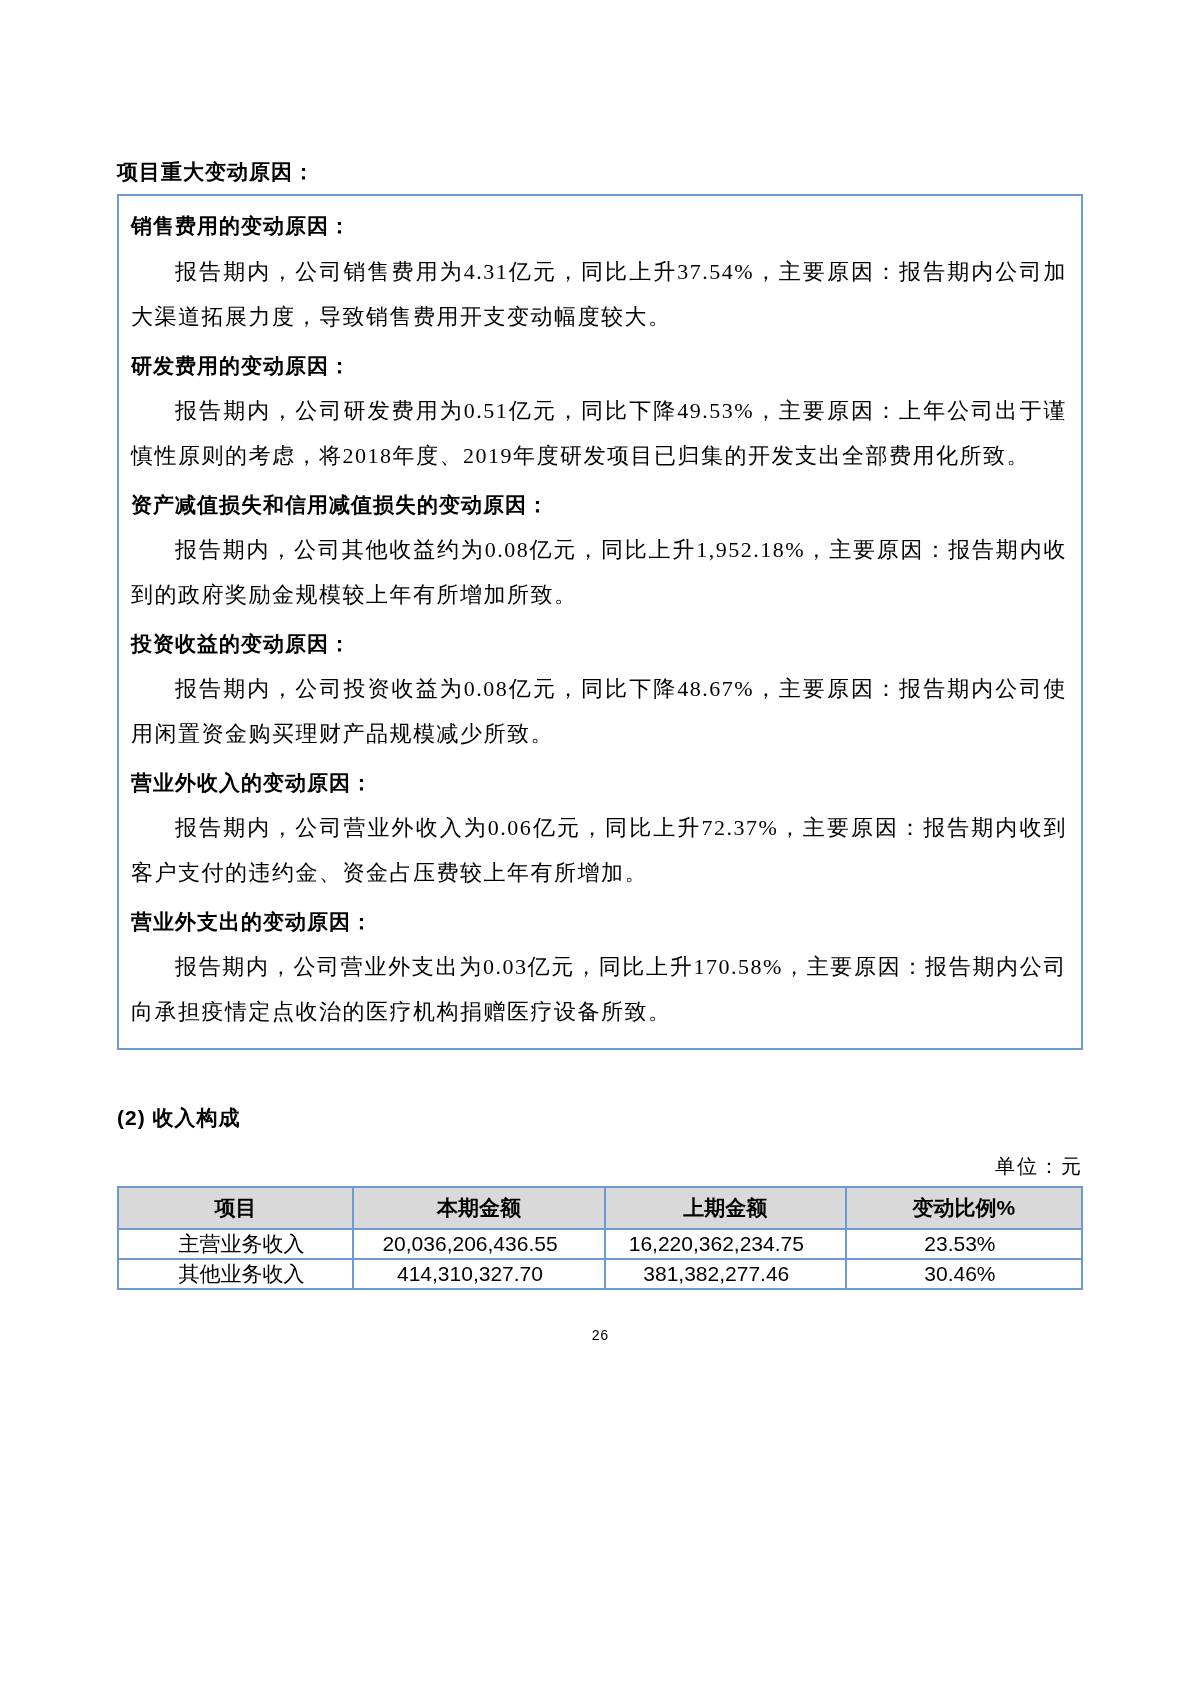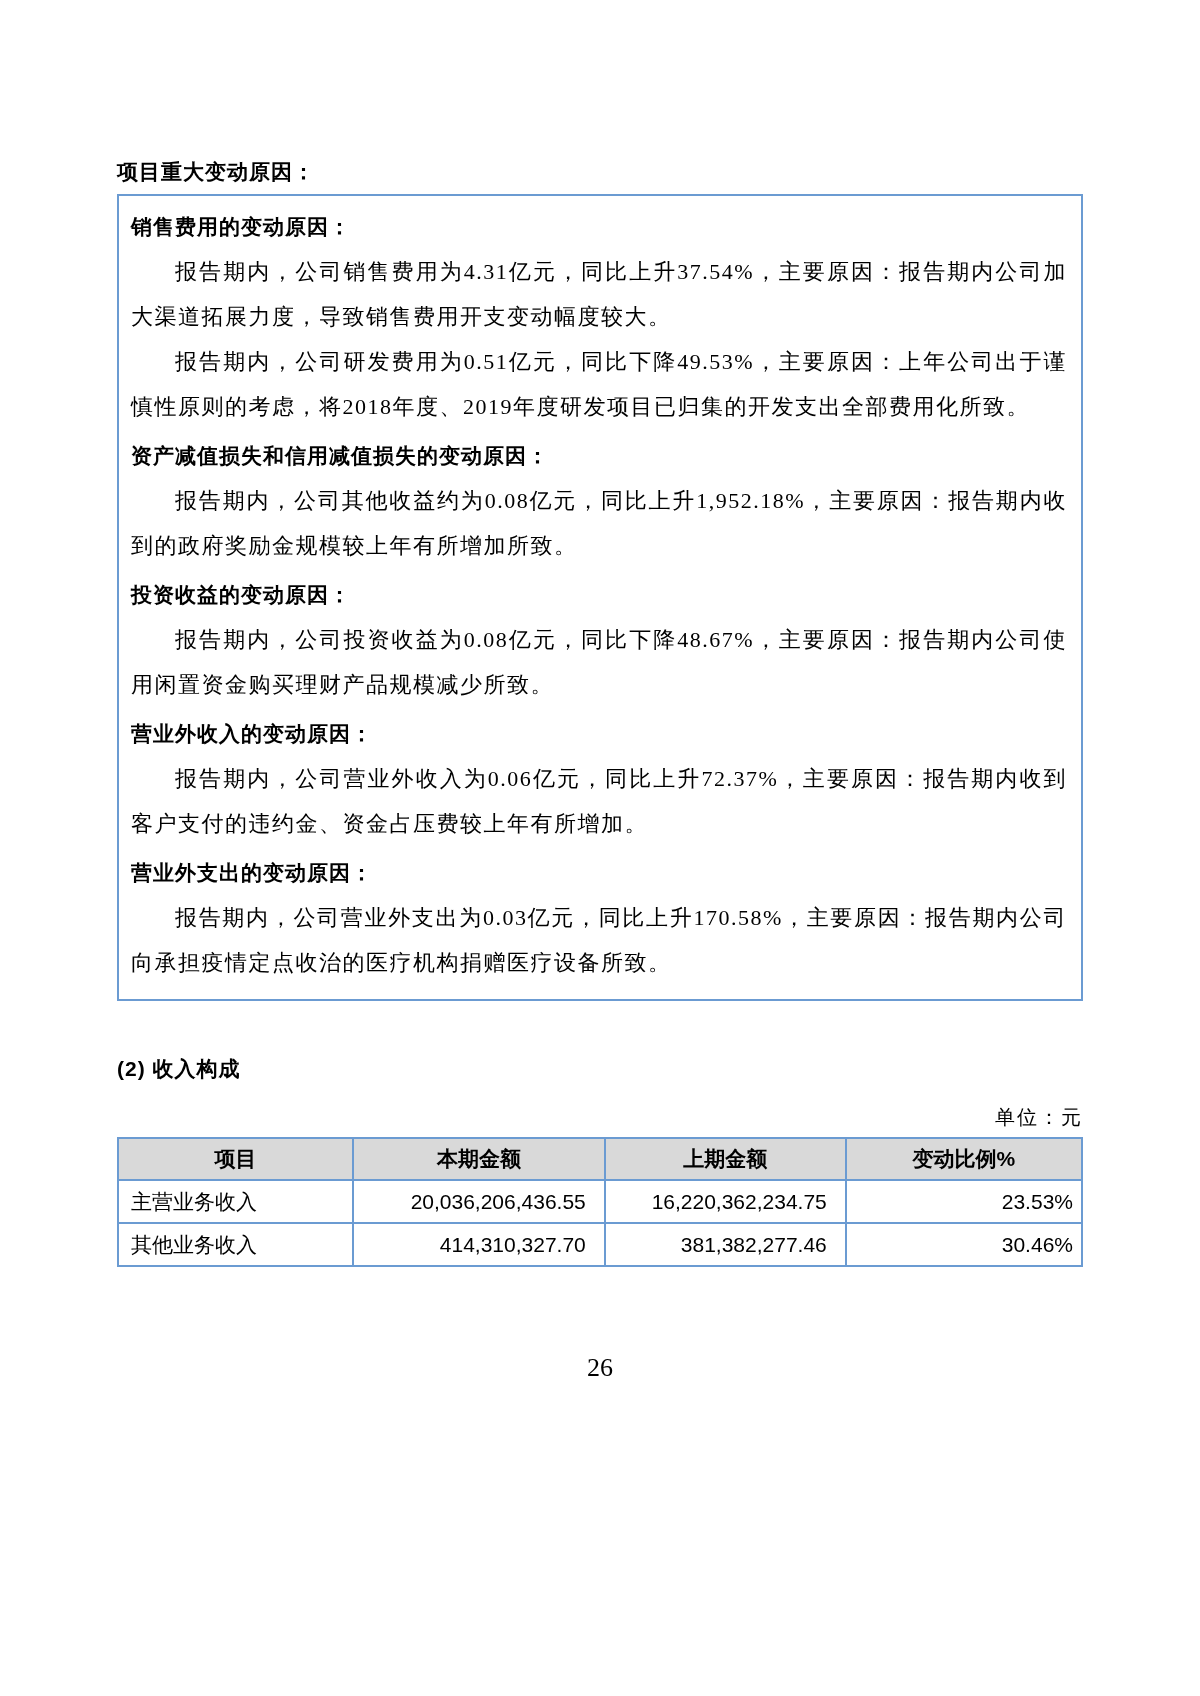--- a/index.html
+++ b/index.html
@@ -29,21 +29,21 @@
     padding: 8px 14px 14px 12px;
   }
   .reason-section h3 {
     font-family: "Liberation Sans", "DejaVu Sans", sans-serif;
     font-size: 21px;
     font-weight: bold;
     letter-spacing: 1px;
     line-height: 45px;
     margin: 4px 0 0 0;
   }
-  .reason-section:first-child h3 { margin-top: 0; }
+  .reason-section:first-child h3 { margin-top: 0; font-family: Liberation Serif, serif; }
   .reason-section p {
     font-size: 22px;
     line-height: 45px;
     letter-spacing: 1.5px;
     text-align: justify;
     text-indent: 2em;
     margin: 0;
   }
   .revenue-heading {
     font-family: "Liberation Sans", "DejaVu Sans", sans-serif;
@@ -72,46 +72,47 @@
     border: 2px solid #6b9bd2;
     box-sizing: border-box;
   }
   table.revenue-table th {
     background: #d9d9d9;
     font-weight: bold;
     text-align: center;
     height: 42px;
     padding: 0;
   }
-  table.revenue-table td { height: 43px; padding: 0; }
+  table.revenue-table td { height: 30px; padding: 0; text-align: center; }
   td.c-item { text-align: left; padding-left: 12px !important; }
   td.c-num  { text-align: right; padding-right: 18px !important; }
   td.c-pct  { text-align: right; padding-right: 8px !important; }
   .page-number {
     text-align: center;
-    margin-top: 86px;
-    font-family: Liberation Serif, serif;
-    font-size: 26px;
+    margin-top: 38px;
+    font-family: Liberation Mono, monospace;
+    font-size: 14px;
   }
 </style>
 </head>
 <body>
 
 <div class="page">
 
   <h2 class="doc-title">项目重大变动原因：</h2>
 
   <div class="reason-box">
 
     <div class="reason-section">
       <h3>销售费用的变动原因：</h3>
       <p>报告期内，公司销售费用为4.31亿元，同比上升37.54%，主要原因：报告期内公司加大渠道拓展力度，导致销售费用开支变动幅度较大。</p>
     </div>
 
     <div class="reason-section">
+      <h3>研发费用的变动原因：</h3>
       <p>报告期内，公司研发费用为0.51亿元，同比下降49.53%，主要原因：上年公司出于谨慎性原则的考虑，将2018年度、2019年度研发项目已归集的开发支出全部费用化所致。</p>
     </div>
 
     <div class="reason-section">
       <h3>资产减值损失和信用减值损失的变动原因：</h3>
     </div>
 
     <div class="reason-section">
       <p>报告期内，公司其他收益约为0.08亿元，同比上升1,952.18%，主要原因：报告期内收到的政府奖励金规模较上年有所增加所致。</p>
     </div>

